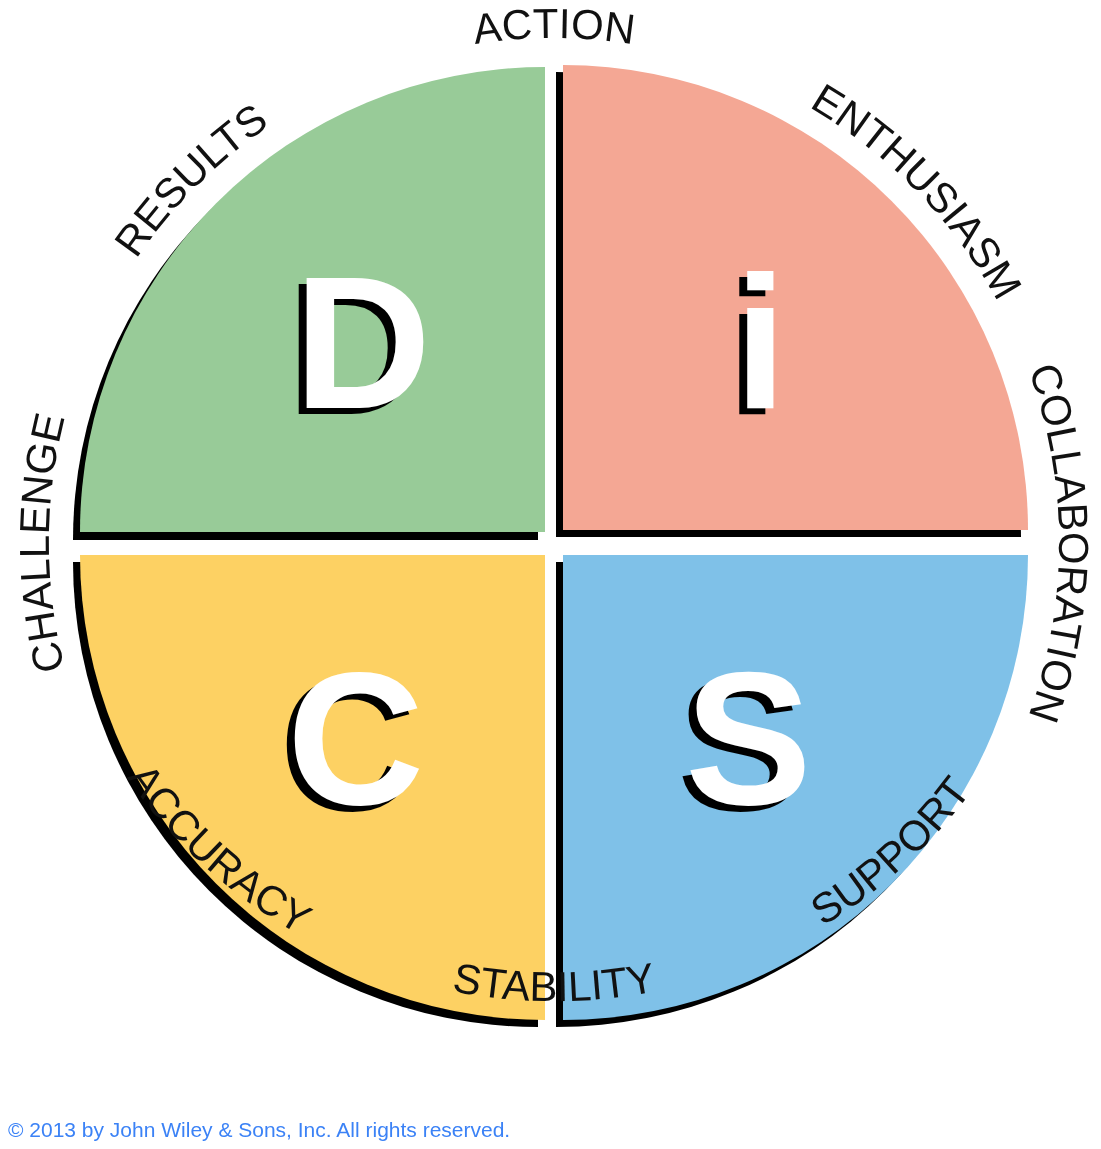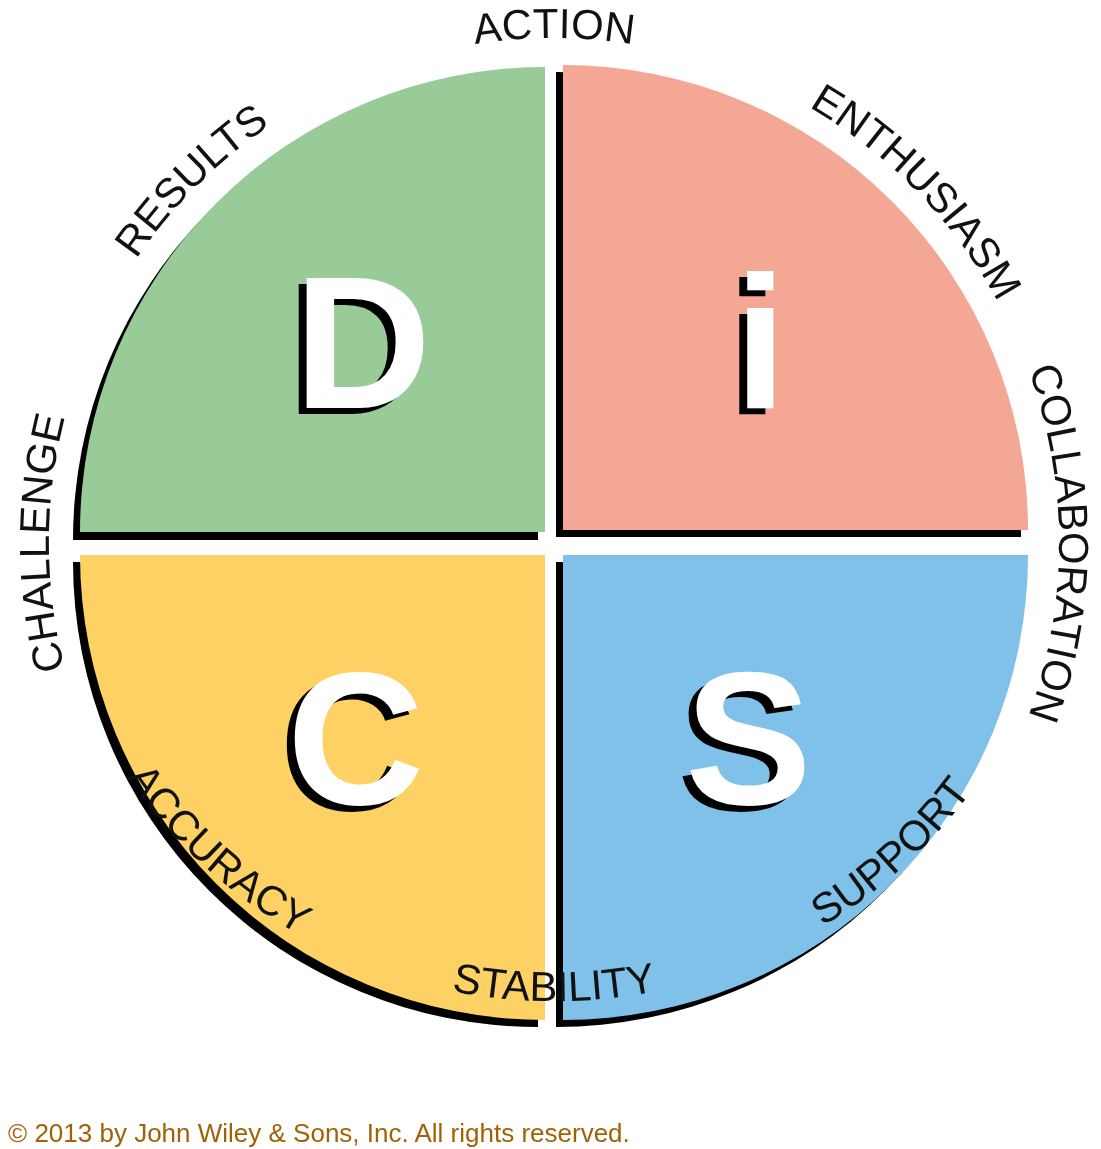--- a/index.html
+++ b/index.html
@@ -1,20 +1,20 @@
 <!DOCTYPE html>
 <html><head>
   <meta charset="utf-8">
   <style>
     html, body { margin: 0; padding: 0; background: #ffffff; }
     body { width: 1101px; height: 1149px; position: relative; overflow: hidden; font-family: "Liberation Sans", sans-serif; }
     svg.diagram { position: absolute; left: 0; top: 0; }
     .ring-label { font-family: "Liberation Sans", sans-serif; font-size: 42px; fill: #111111; letter-spacing: 0px; }
     .big-letter { font-family: "Liberation Sans", sans-serif; font-weight: bold; font-size: 190px; }
-    .copyright { position: absolute; left: 8px; top: 1118px; font-size: 26px; color: #a16207; font-family: "Liberation Sans", sans-serif; white-space: nowrap; }
+    .copyright { position: absolute; left: 8px; top: 1118px; font-size: 21px; color: #3b82f6; font-family: "Liberation Sans", sans-serif; white-space: nowrap; }
   </style>
 </head>
 <body>
 
 <svg class="diagram" width="1101" height="1149" viewBox="0 0 1101 1149" xmlns="http://www.w3.org/2000/svg">
   <defs>
 
     <path id="arc-top" d="M 49 543 A 505 505 0 0 1 1059 543"></path>
     <path id="arc-right" d="M 554 38 A 505 505 0 0 1 554 1048"></path>
     <path id="arc-bottom" d="M 1059 543 A 505 505 0 0 1 49 543"></path>

